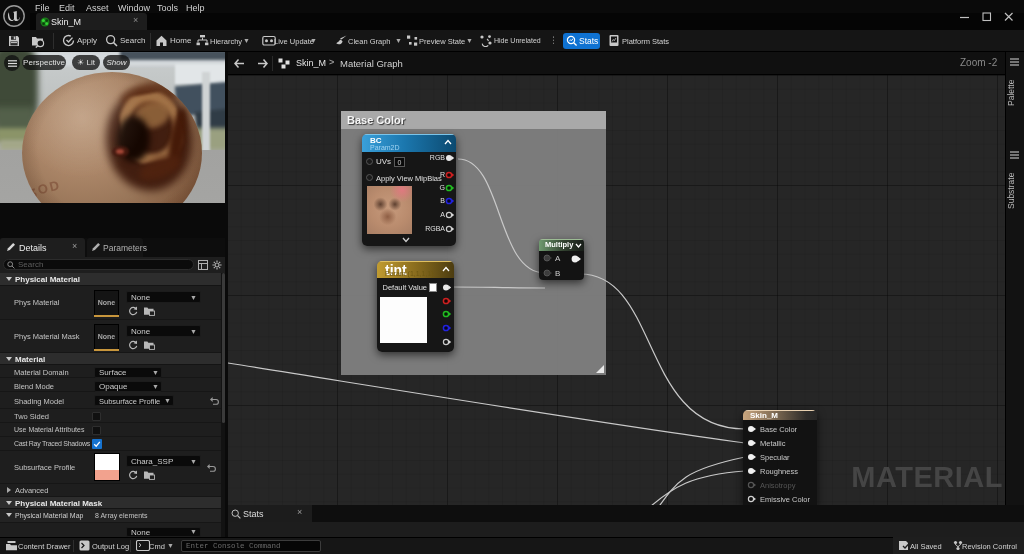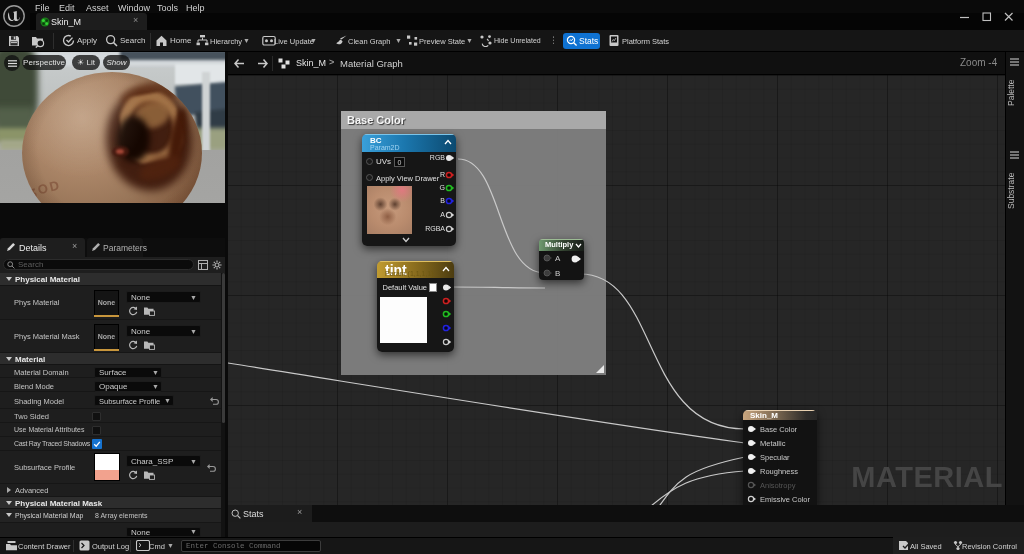--- a/index.html
+++ b/index.html
@@ -373,21 +373,21 @@
   </svg>
   <div class="abs" style="left:272px;top:56px;width:1px;height:15px;background:#2a2a2a;"></div>
   <svg class="abs" style="left:278px;top:58px;" width="12" height="11" viewBox="0 0 12 11">
     <rect x="0.5" y="0.5" width="4" height="4" fill="#e0e0e0"></rect>
     <rect x="7.5" y="2.5" width="4" height="4" fill="#e0e0e0"></rect>
     <rect x="3.5" y="6.5" width="4" height="4" fill="#e0e0e0"></rect>
   </svg>
   <div class="abs" style="left:296px;top:58px;font-size:9px;color:#e6e6e6;">Skin_M</div>
   <div class="abs" style="left:329px;top:57px;font-size:9px;font-weight:bold;color:#999;">&gt;</div>
   <div class="abs" style="left:340px;top:57.5px;font-size:9.5px;color:#d0d0d0;">Material Graph</div>
-  <div class="abs" style="left:960px;top:57px;font-size:10px;color:#8a8a8a;">Zoom -4</div>
+  <div class="abs" style="left:960px;top:57px;font-size:10px;color:#8a8a8a;">Zoom -2</div>
 
   <div id="canvas" class="abs" style="left:228px;top:75px;width:777px;height:430px;overflow:hidden;
      background-image:
        linear-gradient(rgba(0,0,0,0.28) 1px, transparent 1px),
        linear-gradient(90deg, rgba(0,0,0,0.28) 1px, transparent 1px),
        linear-gradient(rgba(0,0,0,0.08) 1px, transparent 1px),
        linear-gradient(90deg, rgba(0,0,0,0.08) 1px, transparent 1px);
      background-size: 110px 110px, 110px 110px, 13.75px 13.75px, 13.75px 13.75px;
      background-position: -1px 0, -1px 0, -1px 0, -1px 0;
      background-color:#262626;">
@@ -430,21 +430,21 @@
           <circle cx="87" cy="67" r="2.6" fill="#050522" stroke="#2222dd" stroke-width="1.5"></circle>
             <path d="M89.4 64.8 L92.2 67 L89.4 69.2 Z" fill="#2222dd"></path>
           <circle cx="87" cy="81" r="2.6" fill="none" stroke="#c9c9c9" stroke-width="1.2"></circle>
             <path d="M89.4 78.8 L92.2 81 L89.4 83.2 Z" fill="#d8d8d8"></path>
           <circle cx="87" cy="95" r="2.6" fill="none" stroke="#c9c9c9" stroke-width="1.2"></circle>
             <path d="M89.4 92.8 L92.2 95 L89.4 97.2 Z" fill="#d8d8d8"></path>
         </g>
       </svg>
       <div class="abs" style="left:14px;top:23px;font-size:8px;color:#e0e0e0;">UVs</div>
       <div class="abs" style="left:32px;top:22.5px;width:11px;height:10px;background:#0a0a0a;border:1px solid #5a5a5a;font-size:7px;color:#ccc;text-align:center;line-height:10px;">0</div>
-      <div class="abs" style="left:14px;top:40px;font-size:7.5px;color:#e0e0e0;">Apply View Drawer</div>
+      <div class="abs" style="left:14px;top:40px;font-size:7.5px;color:#e0e0e0;">Apply View MipBias</div>
       <div class="abs" style="left:62px;top:20px;width:21px;font-size:7px;color:#e0e0e0;text-align:right;">RGB</div>
       <div class="abs" style="left:62px;top:37px;width:21px;font-size:7px;color:#e0e0e0;text-align:right;">R</div>
       <div class="abs" style="left:62px;top:50px;width:21px;font-size:7px;color:#e0e0e0;text-align:right;">G</div>
       <div class="abs" style="left:62px;top:63px;width:21px;font-size:7px;color:#e0e0e0;text-align:right;">B</div>
       <div class="abs" style="left:62px;top:77px;width:21px;font-size:7px;color:#e0e0e0;text-align:right;">A</div>
       <div class="abs" style="left:58px;top:91px;width:25px;font-size:7px;color:#e0e0e0;text-align:right;">RGBA</div>
       <div class="abs" style="left:5px;top:52px;width:45px;height:48px;overflow:hidden;background:
         radial-gradient(circle at 78% 8%, rgba(228,120,130,0.9) 0%, rgba(228,120,130,0) 22%),
         radial-gradient(circle at 30% 38%, #5e4030 0%, rgba(94,64,48,0) 16%),
         radial-gradient(circle at 62% 38%, #5e4030 0%, rgba(94,64,48,0) 16%),

